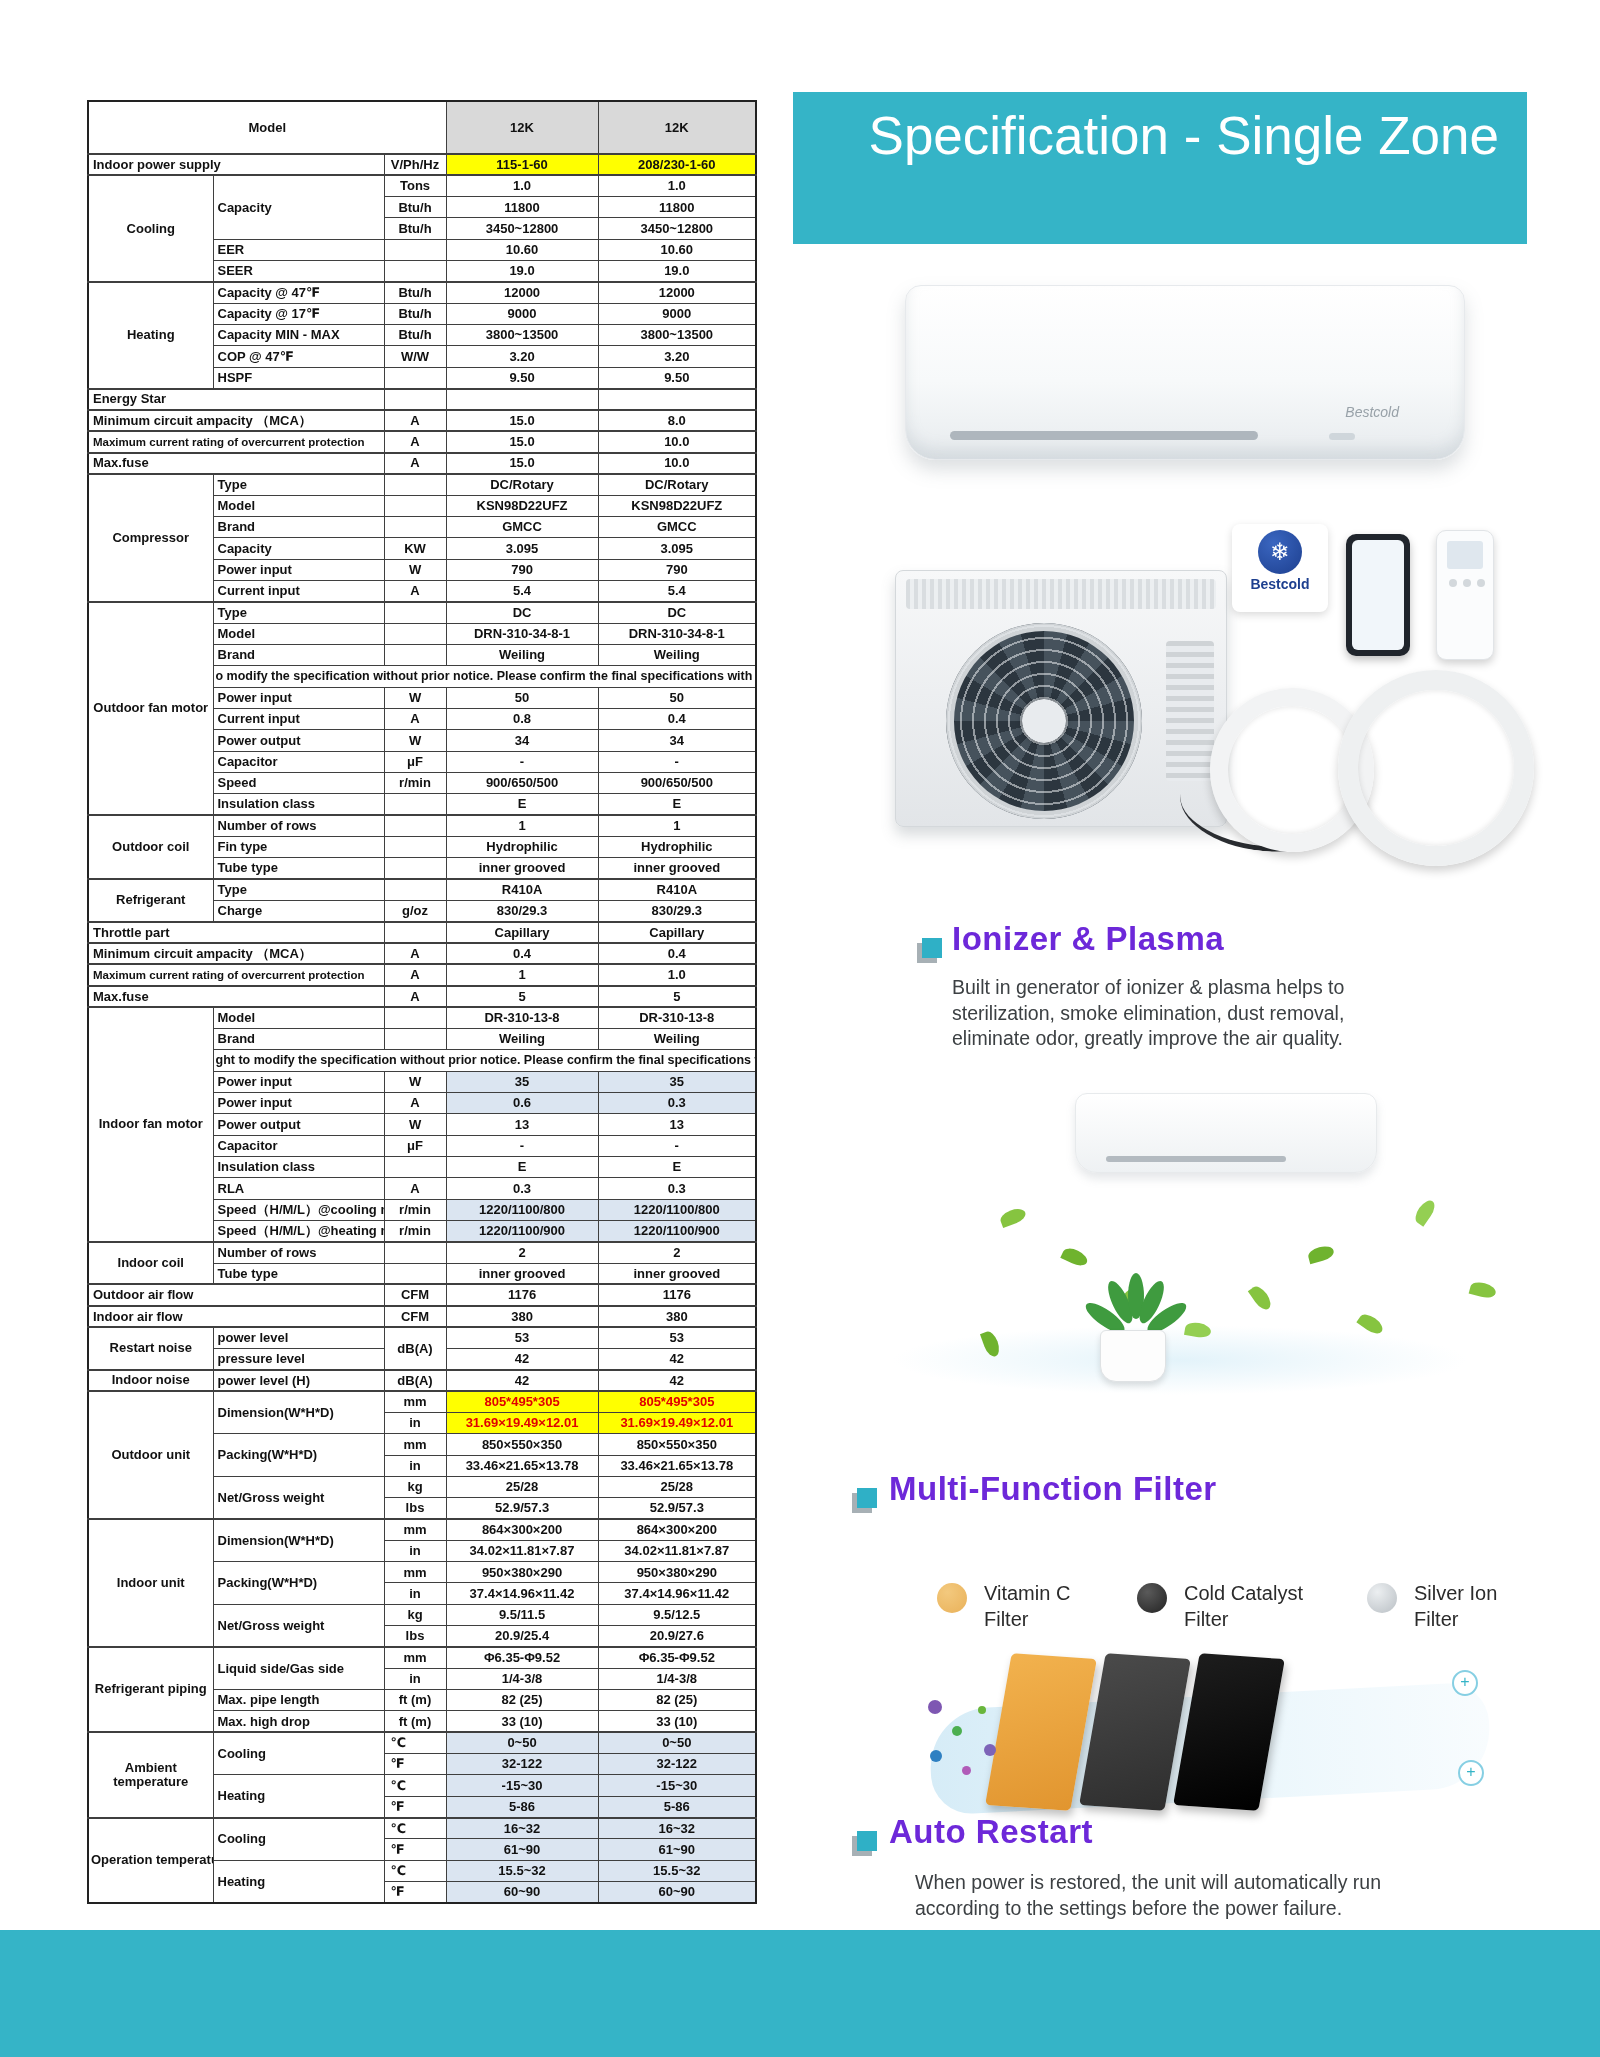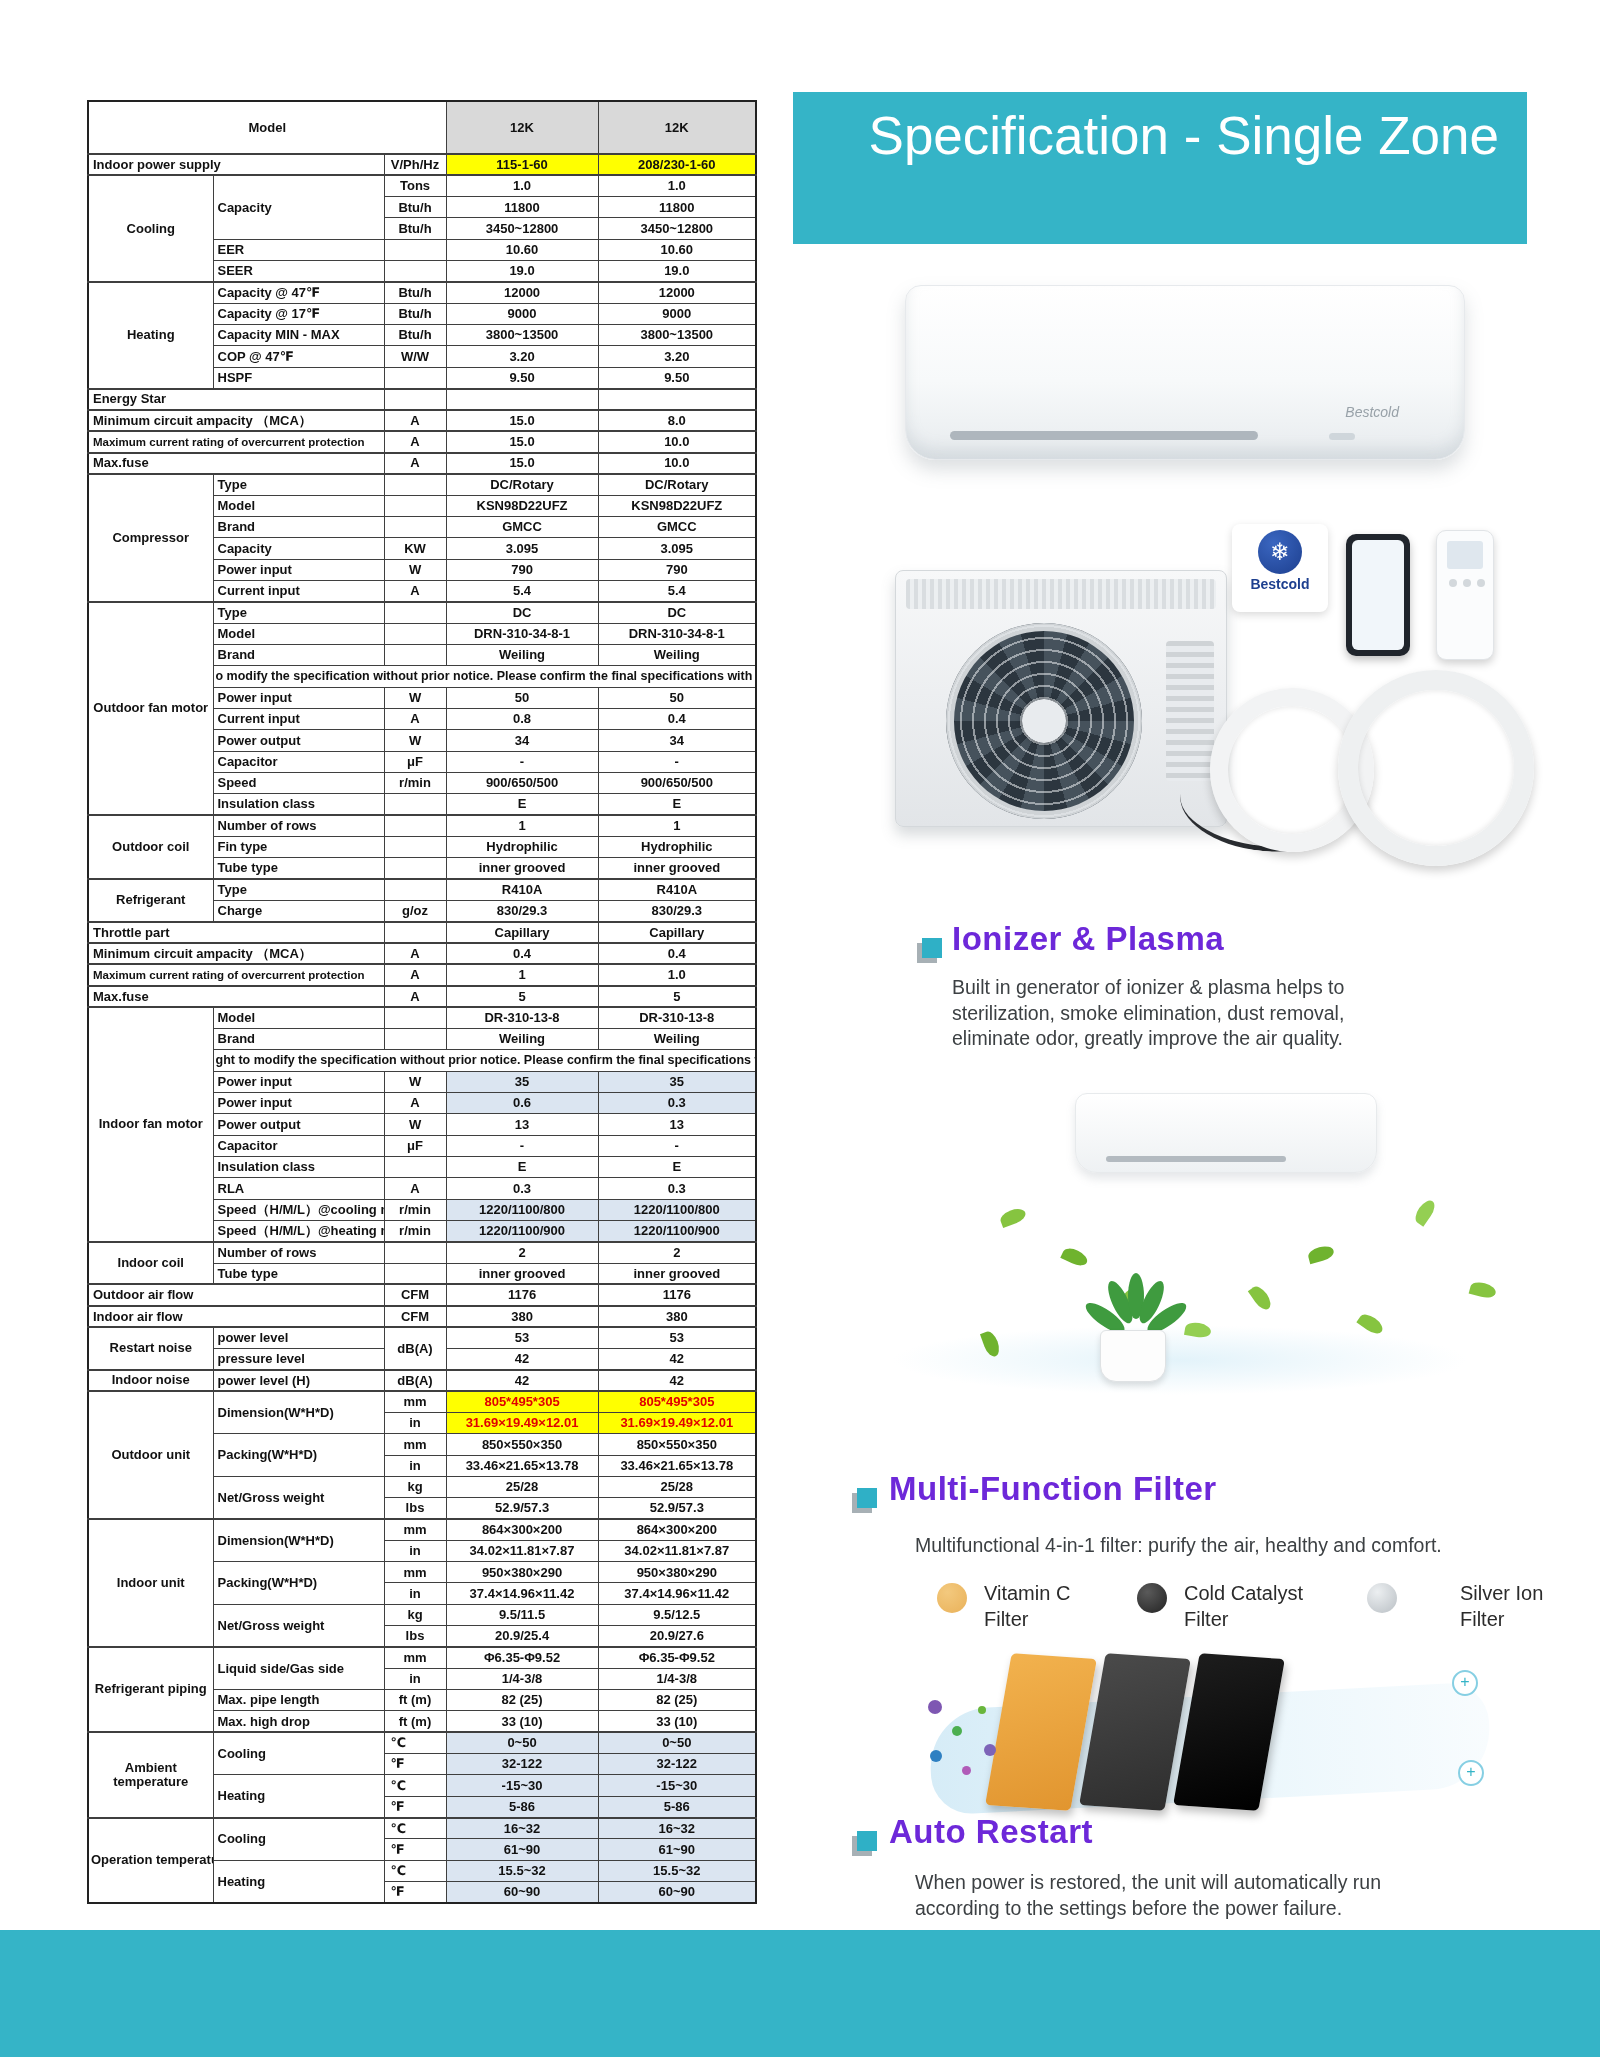--- a/index.html
+++ b/index.html
@@ -686,34 +686,33 @@
     <div class="frond" style="left:266px; top:200px; transform:rotate(-55deg);"></div>
     <div class="frond" style="left:272px; top:192px; transform:rotate(-25deg);"></div>
     <div class="frond" style="left:278px; top:188px;"></div>
     <div class="frond" style="left:284px; top:192px; transform:rotate(25deg);"></div>
     <div class="frond" style="left:290px; top:200px; transform:rotate(55deg);"></div>
     <div class="plantpot"></div>
   </div>
 
   <div class="bullet" style="left:857px; top:1488px;"></div>
   <div class="feat-title" style="left:889px; top:1470px;">Multi-Function Filter</div>
-  <div class="feat-body" style="left:915px; top:1533px; white-space:nowrap;">Multifunctional 4-in-1 filter: purify the air, healthy and comfort.</div>
 
   <div class="filter-dot" style="left:937px; top:1583px; background:radial-gradient(circle at 35% 30%, #f3c97e, #e9b159);"></div>
   <div class="filter-label" style="left:984px; top:1580px;">
     <span style="display:block;">Vitamin C</span>
     <span style="display:block;">Filter</span>
   </div>
   <div class="filter-dot" style="left:1137px; top:1583px; background:radial-gradient(circle at 35% 30%, #5a5a5a, #222);"></div>
   <div class="filter-label" style="left:1184px; top:1580px;">
     <span style="display:block;text-align:right;">Cold Catalyst</span>
     <span style="display:block;">Filter</span>
   </div>
   <div class="filter-dot" style="left:1367px; top:1583px; background:radial-gradient(circle at 35% 30%, #eceff1, #b9bfc4);"></div>
-  <div class="filter-label" style="left:1414px; top:1580px;margin-left:46px;">
+  <div class="filter-label" style="left:1414px; top:1580px;">
     <span style="display:block;">Silver Ion</span>
     <span style="display:block;">Filter</span>
   </div>
 
   <div class="layers">
     <div class="wave"></div>
     <div class="panel p-orange"></div>
     <div class="panel p-dark"></div>
     <div class="panel p-black"></div>
     <div class="dot" style="left:28px; top:52px; width:14px; height:14px; background:#7e57b2;"></div>

